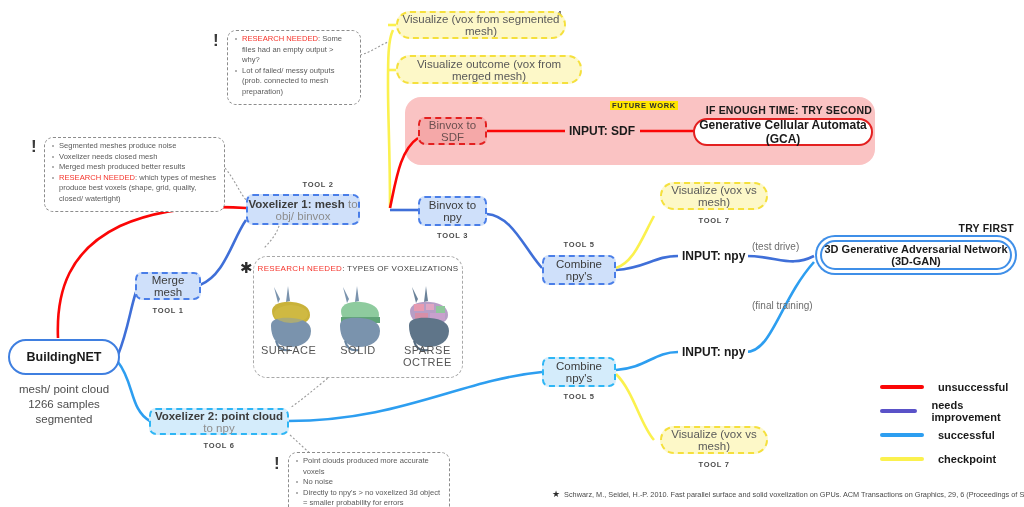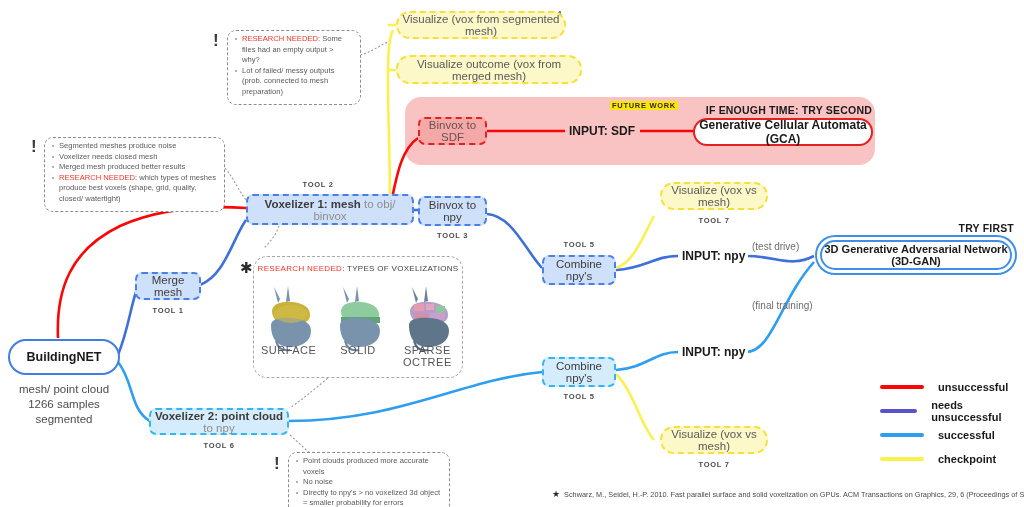--- a/index.html
+++ b/index.html
@@ -184,21 +184,21 @@
     <div>1266 samples</div>
     <div>segmented</div>
   </div>
 
   <div class="node box-blue" style="left:135px;top:272px;width:66px;height:28px;">
     <span>Merge mesh</span>
   </div>
   <div class="tool-tag" style="left:135px;top:306px;width:66px;">TOOL 1</div>
 
   <div class="tool-tag" style="left:246px;top:180px;width:144px;">TOOL 2</div>
-  <div class="node box-blue" style="left:246px;top:194px;width:168px;height:31px;">
+  <div class="node box-blue" style="left:246px;top:194px;width:114px;height:31px;">
     <span>
       <b class="b">Voxelizer 1</b><b class="b">: mesh</b><span class="g"> to obj/ binvox</span>
     </span>
   </div>
 
   <div class="node box-blue" style="left:418px;top:196px;width:69px;height:30px;">
     <span>Binvox to npy</span>
   </div>
   <div class="tool-tag" style="left:418px;top:231px;width:69px;">TOOL 3</div>
 
@@ -340,21 +340,21 @@
     </div>
   </div>
 
   <div class="legend" style="left:880px;top:375px;width:140px;">
     <div class="legend-row">
       <div class="legend-swatch" style="background:#fb0606;"></div>
       <div class="legend-text">unsuccessful</div>
     </div>
     <div class="legend-row">
       <div class="legend-swatch" style="background:#5a52c8;"></div>
-      <div class="legend-text">needs unsuccessful</div>
+      <div class="legend-text">needs improvement</div>
     </div>
     <div class="legend-row">
       <div class="legend-swatch" style="background:#2d9ef0;"></div>
       <div class="legend-text">successful</div>
     </div>
     <div class="legend-row">
       <div class="legend-swatch" style="background:#fbf14e;"></div>
       <div class="legend-text">checkpoint</div>
     </div>
   </div>

